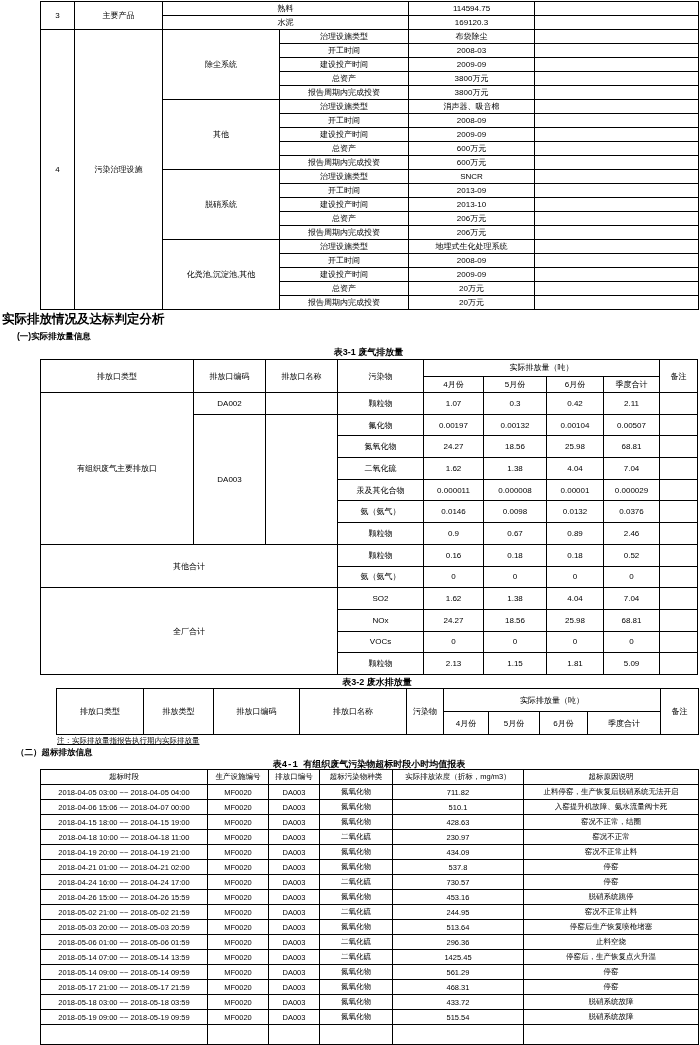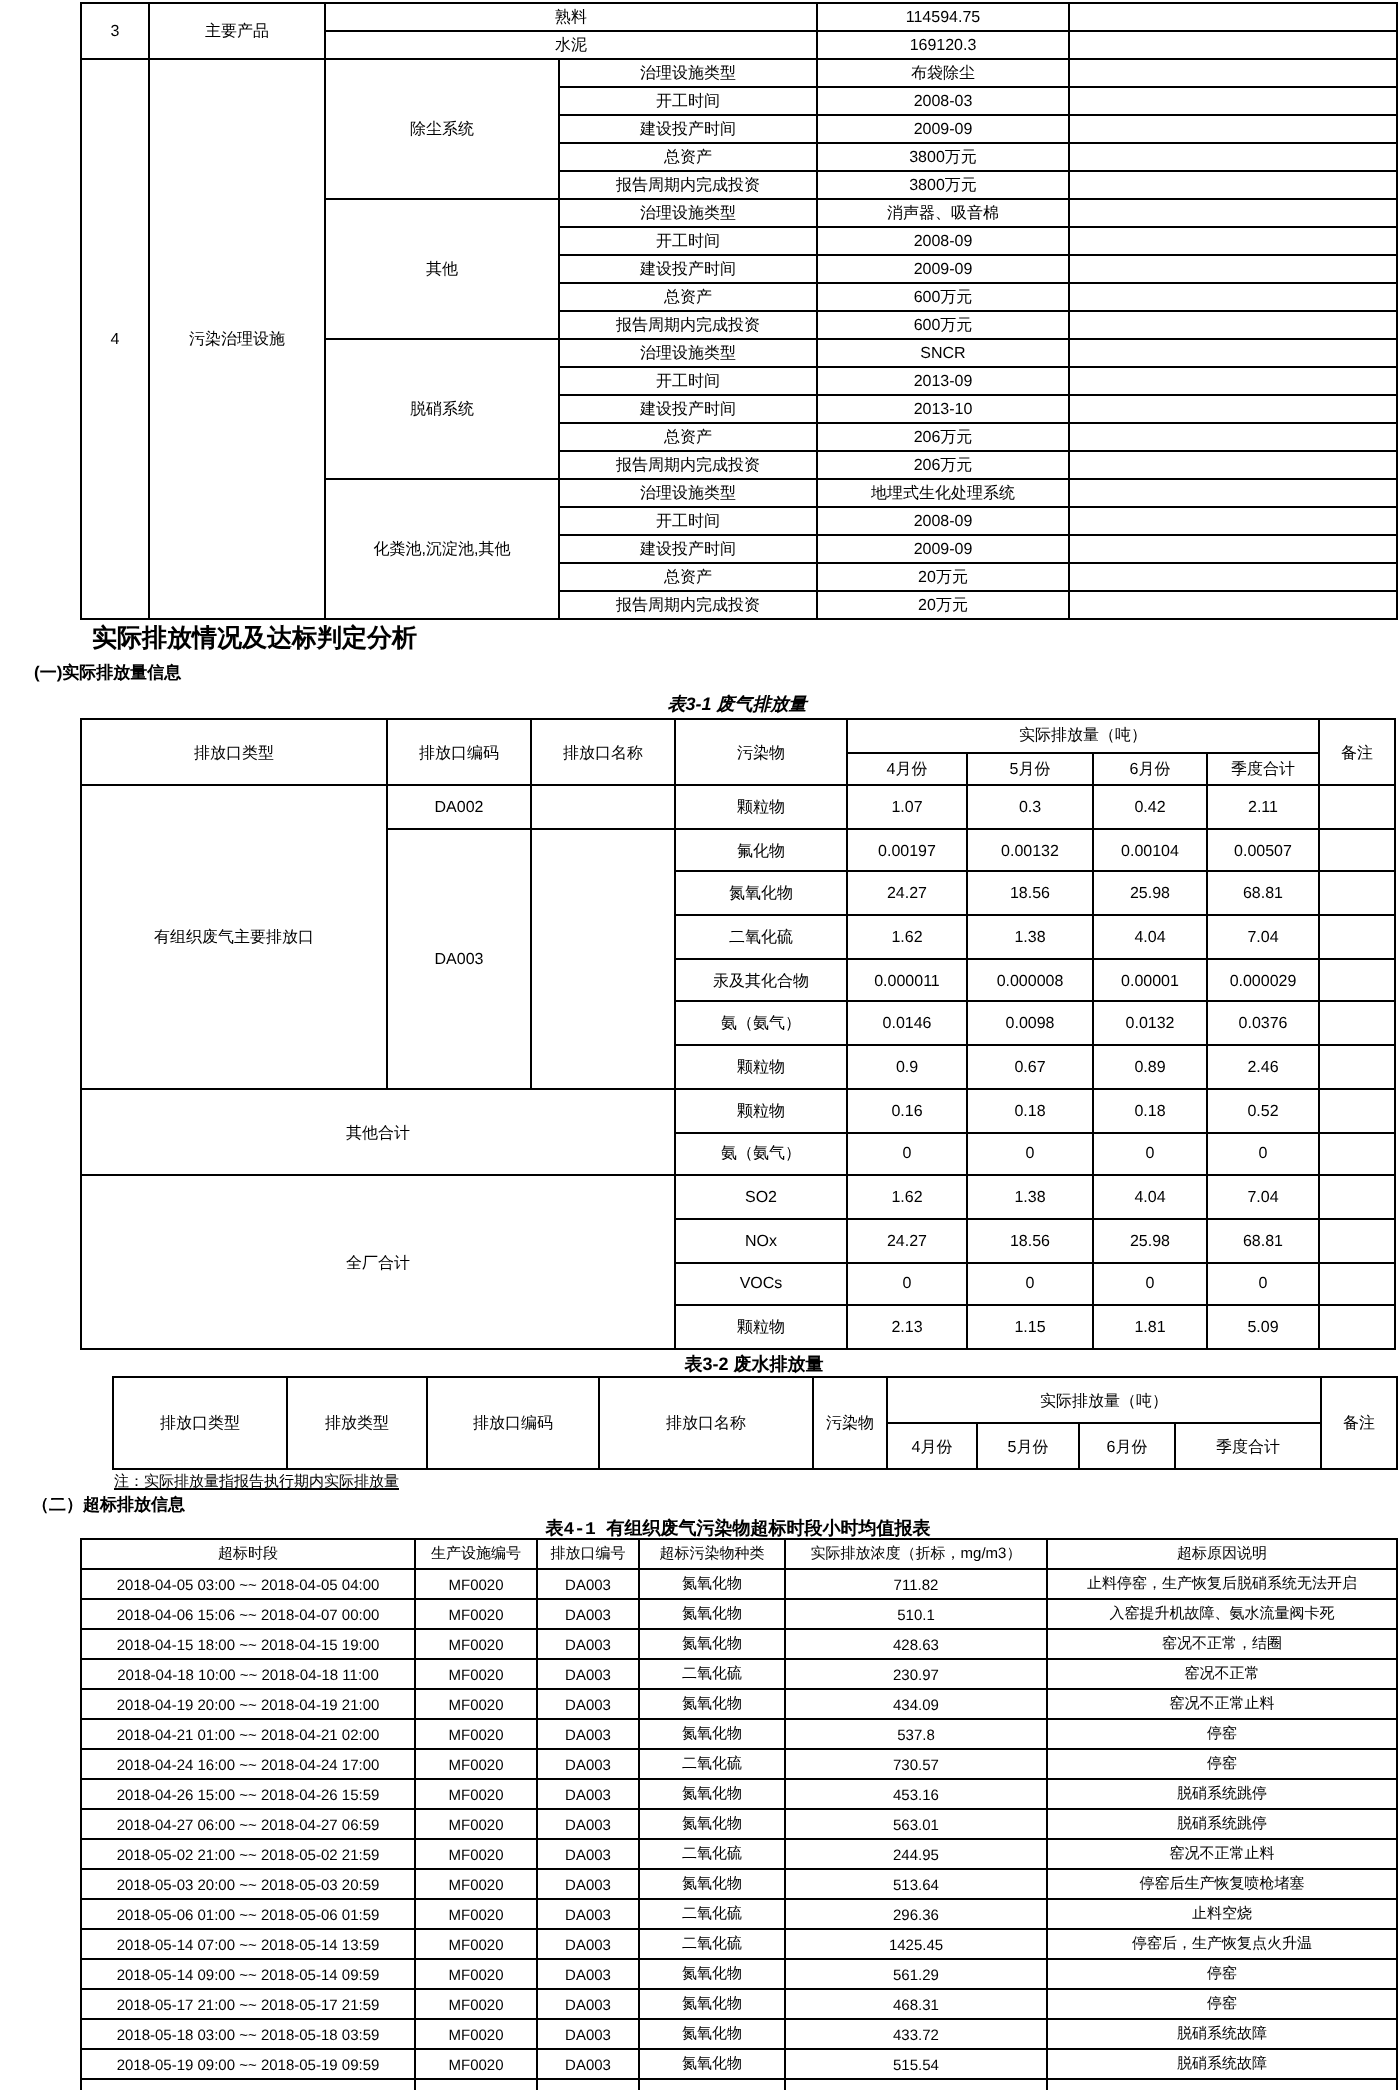--- a/index.html
+++ b/index.html
@@ -15,26 +15,26 @@
   }
   .t-top { left:40px; top:1px; width:658px; font-size:8px; }
   .t-top tr { height:14px; }
   .t31 { left:40px; top:359px; width:657px; font-size:8px; }
   .t31 tr.hr { height:16.5px; }
   .t31 tr.dr { height:21.7px; }
   .t32 { left:56px; top:688px; width:642px; font-size:8px; }
   .t32 tr { height:23px; }
   .t41 { left:40px; top:769px; width:658px; font-size:7.5px; }
   .t41 tr { height:15px; }
-  .heading { position:absolute; left:2px; top:311px; font-size:12.5px; font-weight:bold;margin-left:44px; }
+  .heading { position:absolute; left:2px; top:311px; font-size:12.5px; font-weight:bold; }
   .sub { position:absolute; font-size:8.5px; font-weight:bold;text-align:right; }
   .sub1 { left:17px; top:331px; }
   .sub2 { left:16px; top:747px; }
   .ttitle { position:absolute; font-size:9px; font-weight:bold; text-align:center; }
-  .tt31 { left:40px; top:346px; width:657px;font-style:italic; }
+  .tt31 { left:40px; top:346px; width:657px; }
   .tt32 { left:56px; top:676px; width:642px; }
   .tt41 { left:40px; top:758px; width:658px;font-family:Liberation Mono, monospace; }
   .note { position:absolute; left:57px; top:736px; font-size:7.5px;text-decoration:underline; }
 </style>
 </head>
 <body>
 
 <table class="t-top">
   <colgroup>
       <col style="width:34px">
@@ -435,28 +435,20 @@
 
       <tr>
         <td>2018-04-26 15:00 ~~ 2018-04-26 15:59</td>
         <td>MF0020</td>
         <td>DA003</td>
         <td>氮氧化物</td>
         <td>453.16</td>
         <td>脱硝系统跳停</td>
       </tr>
 
-      <tr>
-        <td>2018-04-27 06:00 ~~ 2018-04-27 06:59</td>
-        <td>MF0020</td>
-        <td>DA003</td>
-        <td>氮氧化物</td>
-        <td>563.01</td>
-        <td>脱硝系统跳停</td>
-      </tr>
 
       <tr>
         <td>2018-05-02 21:00 ~~ 2018-05-02 21:59</td>
         <td>MF0020</td>
         <td>DA003</td>
         <td>二氧化硫</td>
         <td>244.95</td>
         <td>窑况不正常止料</td>
       </tr>
 

